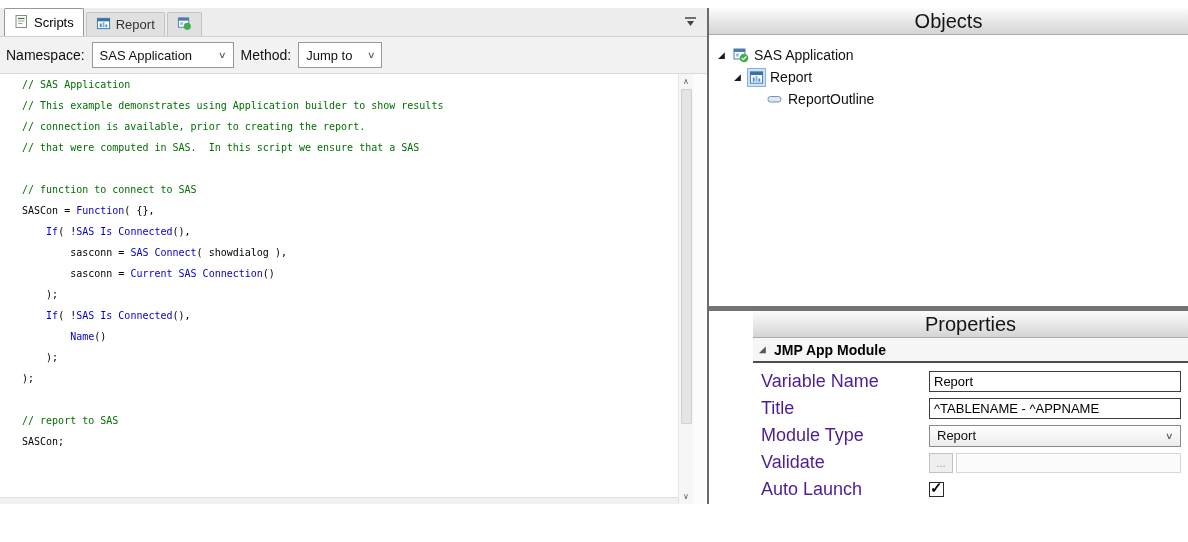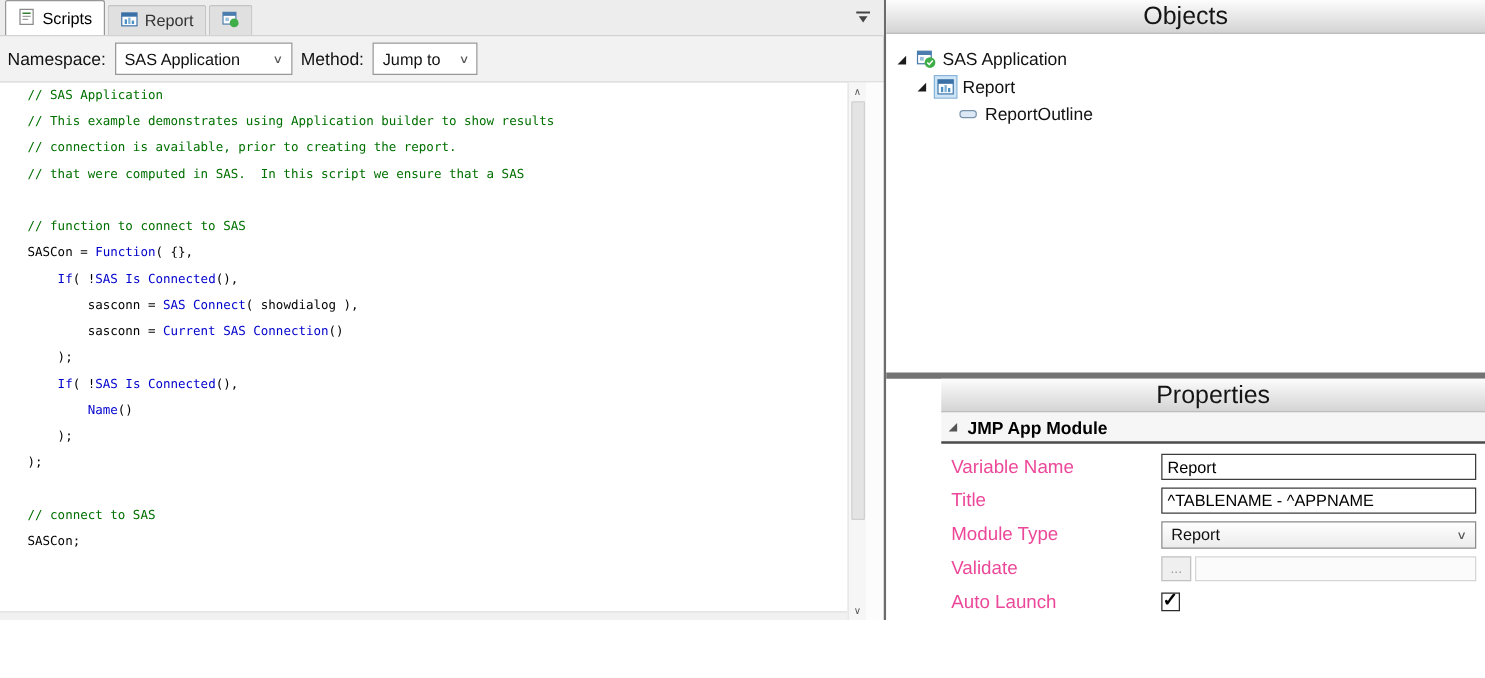--- a/index.html
+++ b/index.html
@@ -1,19 +1,19 @@
 <!DOCTYPE html>
 <html><head>
 <meta charset="utf-8">
 <style>
   * { box-sizing: border-box; margin: 0; padding: 0; }
   html, body { width: 1188px; height: 542px; overflow: hidden; }
   body { font-family: "Liberation Sans", sans-serif; background: #fff; color: #111; }
 
-  .app { display: flex; width: 1188px; height: 496px; }
+  .app { display: flex; width: 1188px; height: 496px; margin-top: 8px; }
 
   
   .left-panel { width: 707px; display: flex; flex-direction: column; background: #fff; }
   .divider { width: 2px; background: #6b6b6b; }
 
   .tab-strip { height: 29px; background: #ededed; border-bottom: 1px solid #d2d2d2;
                display: flex; align-items: flex-end; padding-left: 4px; position: relative; flex: none; }
   .tab { height: 24px; display: flex; align-items: center; gap: 5px; padding: 0 9px;
          font-size: 13px; color: #333; background: #e0e0e0; border: 1px solid #c3c3c3;
          border-bottom: none; margin-right: 2px; border-radius: 2px 2px 0 0; cursor: default; }
@@ -62,21 +62,21 @@
   .tree-icon.selected { background: #cde4f7; outline: 1px solid #86b3da; }
 
   .props-section { height: 198px; flex: none; display: flex; flex-direction: column;
                    border-top: 5px solid #737373; padding-left: 44px; }
   .group-header { height: 25px; flex: none; display: flex; align-items: center; gap: 6px;
                   padding-left: 4px; background: #f6f6f6; border-bottom: 2px solid #4c4c4c;
                   font-weight: bold; font-size: 14px; color: #000; }
   .group-header .expander { font-size: 8px; color: #555; }
   .prop-rows { padding-top: 5px; }
   .prop-row { height: 27px; display: flex; align-items: center; padding: 0 7px 0 8px; }
-  .prop-label { width: 168px; flex: none; font-size: 15px; color: #ec4899; }
+  .prop-label { width: 168px; flex: none; font-size: 18px; color: #4c1d95; }
   .prop-field { flex: 1; display: flex; align-items: center; }
   .text-input { width: 100%; height: 21px; border: 1px solid #3d3d3d; background: #fff;
                 font-family: "Liberation Sans", sans-serif; font-size: 13px; padding: 0 4px; outline: none; }
   .select-field { width: 100%; height: 22px; border: 1px solid #8a8a8a;
                   background: linear-gradient(to bottom, #fefefe, #ececec);
                   display: flex; align-items: center; justify-content: space-between;
                   padding: 0 7px; font-size: 13px; }
   .select-field .chev { font-size: 9px; color: #555; transform: scaleX(1.3); }
   .validate-field { gap: 3px; }
   .btn-ellipsis { width: 24px; height: 20px; flex: none; border: 1px solid #c2c2c2; background: #efefef;
@@ -161,21 +161,21 @@
               <div class="code-line"><span class="seg-p">SASCon = </span><span class="seg-k">Function</span><span class="seg-p">( {},</span></div>
               <div class="code-line"><span class="seg-p">    </span><span class="seg-k">If</span><span class="seg-p">( !</span><span class="seg-k">SAS Is Connected</span><span class="seg-p">(),</span></div>
               <div class="code-line"><span class="seg-p">        sasconn = </span><span class="seg-k">SAS Connect</span><span class="seg-p">( showdialog ),</span></div>
               <div class="code-line"><span class="seg-p">        sasconn = </span><span class="seg-k">Current SAS Connection</span><span class="seg-p">()</span></div>
               <div class="code-line"><span class="seg-p">    );</span></div>
               <div class="code-line"><span class="seg-p">    </span><span class="seg-k">If</span><span class="seg-p">( !</span><span class="seg-k">SAS Is Connected</span><span class="seg-p">(),</span></div>
               <div class="code-line"><span class="seg-p">        </span><span class="seg-k">Name</span><span class="seg-p">()</span></div>
               <div class="code-line"><span class="seg-p">    );</span></div>
               <div class="code-line"><span class="seg-p">);</span></div>
               <div class="code-line">&nbsp;</div>
-              <div class="code-line"><span class="seg-c">// connect to SAS</span></div>
+              <div class="code-line"><span class="seg-c">// report to SAS</span></div>
               <div class="code-line"><span class="seg-p">SASCon;</span></div>
             </div>
         </div>
         <div class="hscroll"></div>
       </div>
       <div class="vscroll">
         <div class="scroll-arrow">∧</div>
         <div class="scroll-thumb"></div>
         <div class="scroll-arrow down">∨</div>
       </div>

